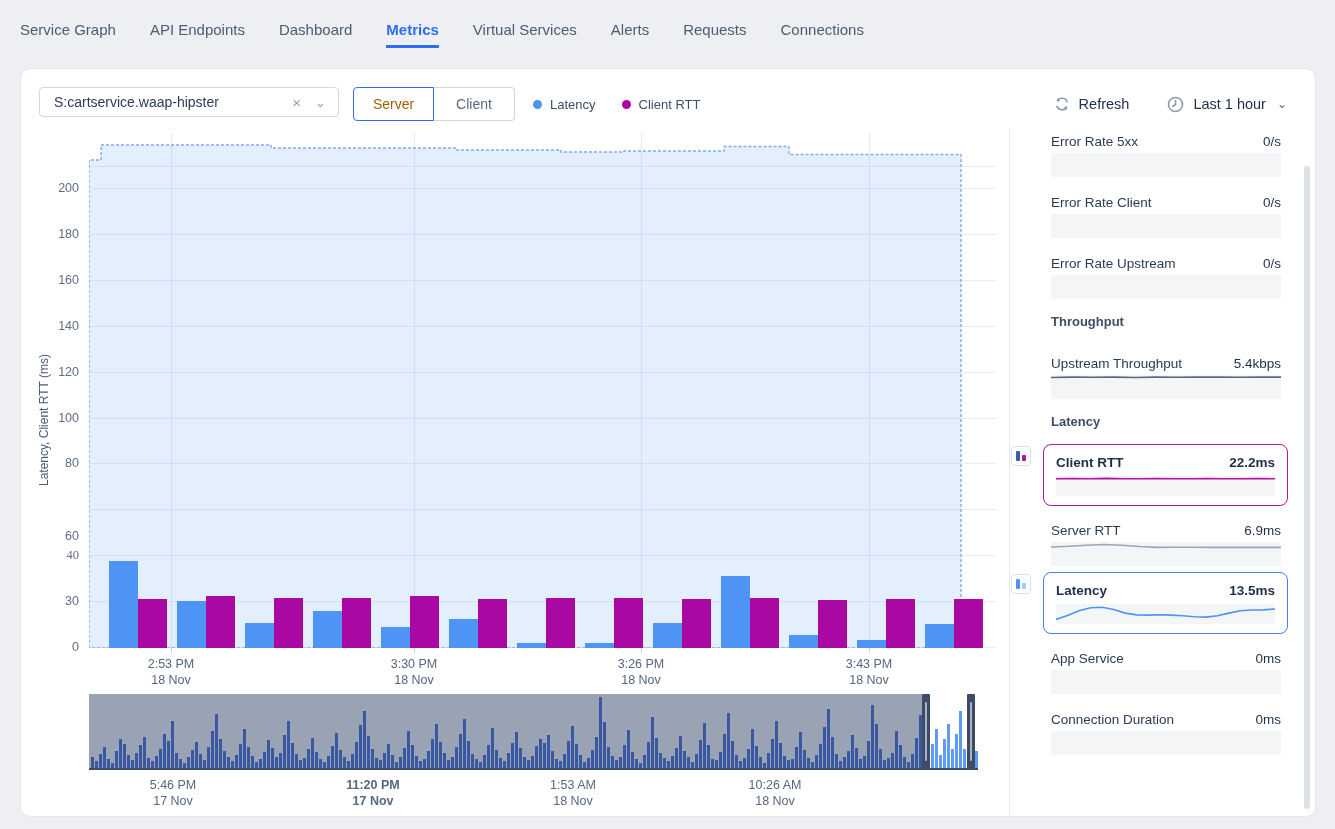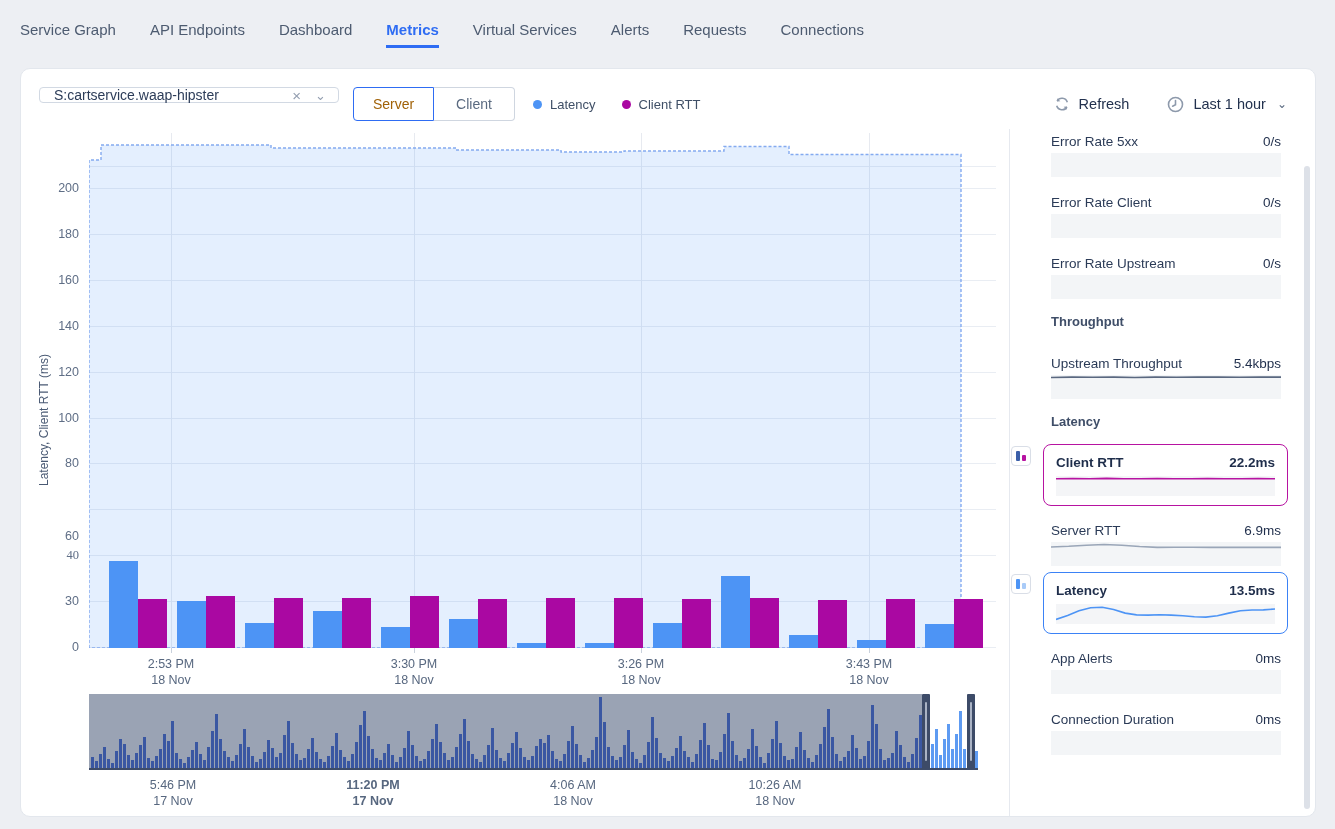--- a/index.html
+++ b/index.html
@@ -9,21 +9,21 @@
 
   
   .nav { position:absolute; left:0; top:0; right:0; height:60px; display:flex; align-items:flex-start; padding:21px 0 0 20px; gap:34px; }
   .tab { font-size:15px; color:#4d5b70; cursor:pointer; padding-bottom:10px; white-space:nowrap; }
   .tab.active { color:#2e6cf3; font-weight:700; border-bottom:3px solid #2e6cf3; padding-bottom:7px; }
 
   
   .card { position:absolute; left:20px; top:68px; width:1296px; height:749px; background:#fff; border:1px solid #e3e7ed; border-radius:10px; }
 
   
-  .selector { position:absolute; left:18px; top:18px; width:300px; height:16px; border:1px solid #d2d9e3; border-radius:4px; background:#fff; display:flex; align-items:center; padding:0 12px 0 14px; cursor:pointer; }
+  .selector { position:absolute; left:18px; top:18px; width:300px; height:30px; border:1px solid #d2d9e3; border-radius:4px; background:#fff; display:flex; align-items:center; padding:0 12px 0 14px; cursor:pointer; }
   .selector .val { flex:1; font-size:14px; color:#2c3c58; }
   .selector .xi { color:#939eb0; font-size:15px; margin-right:14px; cursor:pointer; }
   .selector .ch { color:#939eb0; font-size:13px; cursor:pointer; }
   .seg { position:absolute; left:332px; top:18px; display:flex; }
   .seg .opt { width:81px; height:34px; display:flex; align-items:center; justify-content:center; font-size:14px; background:#fff; border:1px solid #cfd6e0; color:#5a6a80; cursor:pointer; }
   .seg .opt:first-child { border-radius:4px 0 0 4px; }
   .seg .opt:last-child { border-radius:0 4px 4px 0; border-left:none; }
   .seg .opt.sel { border:1px solid #2e6cf3; color:#a16207; z-index:2; }
   .legend { position:absolute; left:512px; top:18px; height:34px; display:flex; align-items:center; gap:26px; }
   .leg-item { display:flex; align-items:center; gap:8px; cursor:pointer; }
@@ -516,21 +516,21 @@
               <span class="sb-val">13.5ms</span>
             </div>
             <div class="spark">
               <svg viewBox="0 0 100 20" preserveAspectRatio="none">
                 <polyline points="0.0,15.4 5.3,11.4 10.5,6.8 15.8,3.7 21.1,3.2 26.3,5.5 31.6,9.1 36.8,10.9 42.1,11.1 47.4,10.7 52.6,11.1 57.9,11.8 63.2,12.7 68.4,13.1 73.7,11.8 78.9,9.1 84.2,6.8 89.5,6.0 94.7,5.9 100.0,5.0" fill="none" stroke="#4d94f5" stroke-width="1.6" vector-effect="non-scaling-stroke"></polyline>
               </svg>
             </div>
           </div>
           <div class="sb-item">
             <div class="sb-row">
-              <span class="sb-lab">App Alerts</span>
+              <span class="sb-lab">App Service</span>
               <span class="sb-val">0ms</span>
             </div>
             <div class="spark"></div>
           </div>
           <div class="sb-item">
             <div class="sb-row">
               <span class="sb-lab">Connection Duration</span>
               <span class="sb-val">0ms</span>
             </div>
             <div class="spark"></div>
@@ -542,21 +542,21 @@
       <div id="minilabs" style="position: absolute; left: 0px; top: 0px;">
         <div class="mxlab" style="left: 102px;">
           <div>5:46 PM</div>
           <div>17 Nov</div>
         </div>
         <div class="mxlab" style="left: 302px; font-weight: bold;">
           <div>11:20 PM</div>
           <div>17 Nov</div>
         </div>
         <div class="mxlab" style="left: 502px;">
-          <div>4:06 AM</div>
+          <div>1:53 AM</div>
           <div>18 Nov</div>
         </div>
         <div class="mxlab" style="left: 704px;">
           <div>10:26 AM</div>
           <div>18 Nov</div>
         </div>
       </div>
     </div>
 </div>
 

